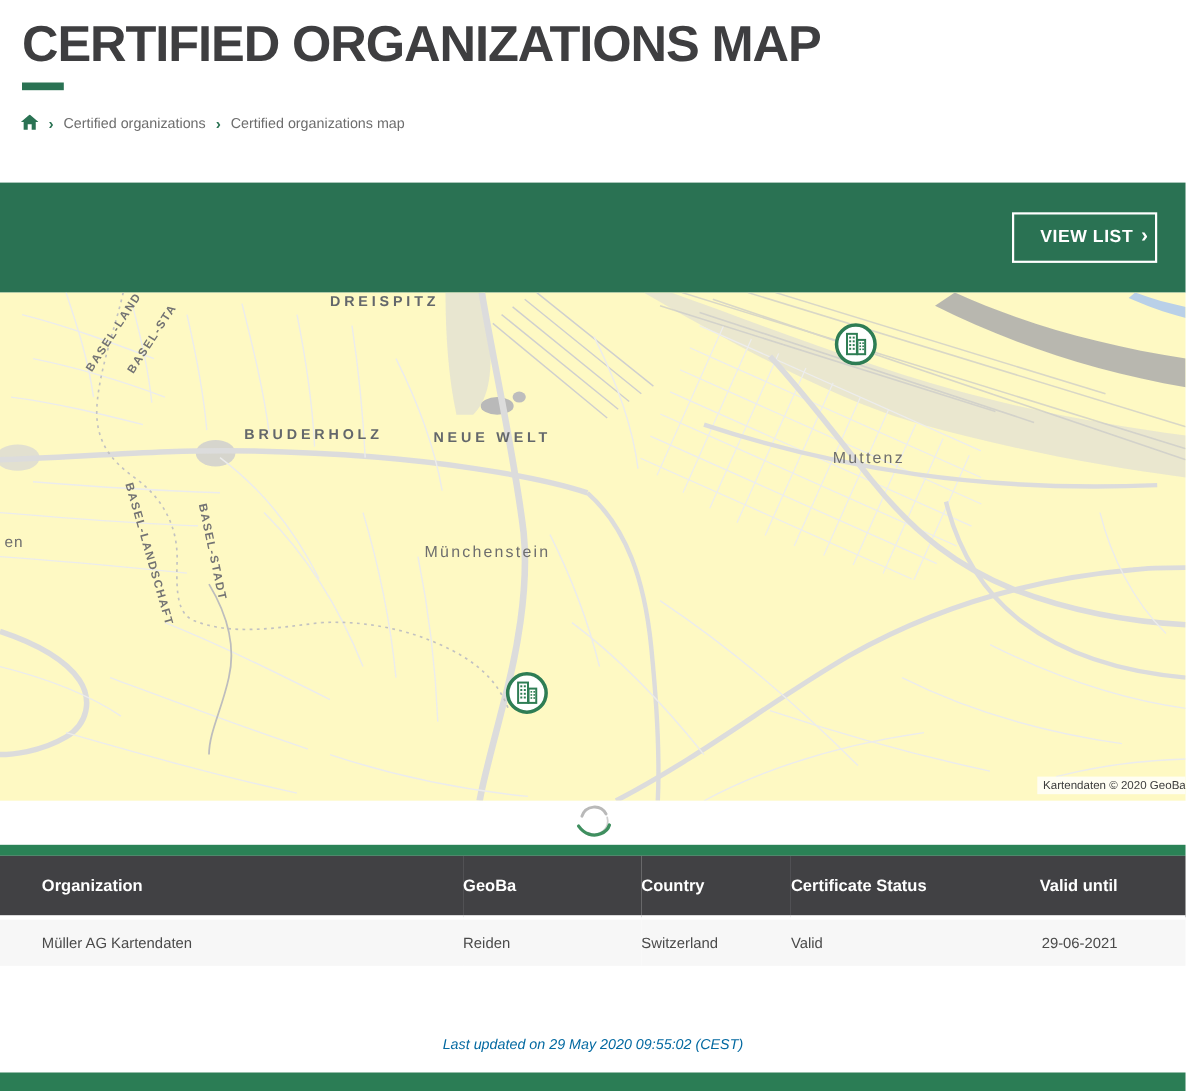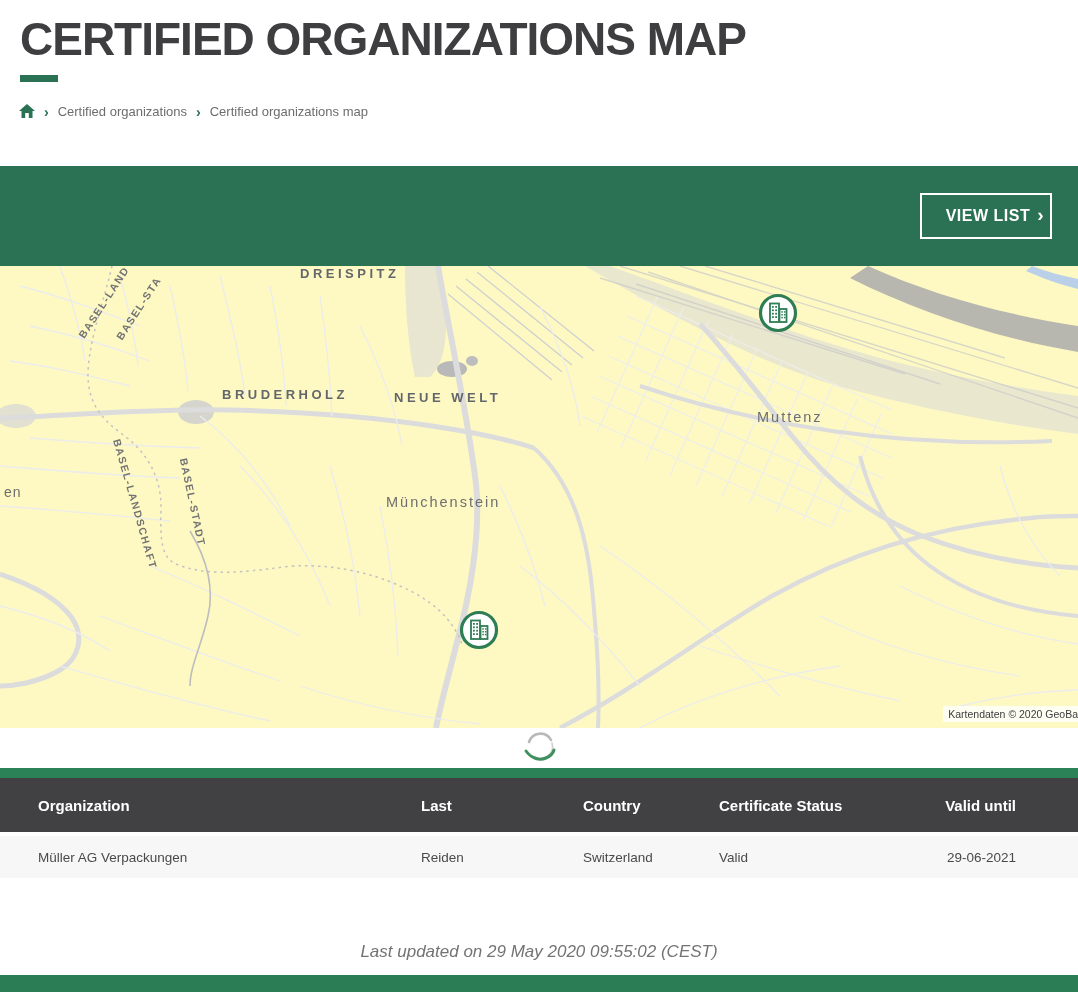--- a/index.html
+++ b/index.html
@@ -51,21 +51,21 @@
   .col-org{width:383px;padding-left:38px !important;}
   .col-city{width:162px;}
   .col-country{width:136px;}
   .col-status{width:221px;}
   .col-valid{text-align:right !important;padding-right:62px !important;}
   .row-alt td{background:#f7f7f7;}
   .row-gap td{border-top:4px solid #fff;}
   .org-table tbody tr{cursor:pointer;}
 
   .last-updated{position:absolute;left:0;top:942px;width:1078px;text-align:center;
-    font-size:17px;font-style:italic;color:#737373;}
+    font-size:13px;font-style:italic;color:#0369a1;}
   .bottom-bar{position:absolute;left:0;top:975px;width:1078px;height:17px;background:#2b7d55;}
 </style>
 </head>
 <body>
 
 <div id="app">
 
   <div class="page-head">
     <h1 class="page-title">CERTIFIED ORGANIZATIONS MAP</h1>
     <div class="title-rule"></div>
@@ -266,29 +266,29 @@
         <path d="M3,20 C8,27 16,30 23,27 C27,25.4 30,22.5 31,19" fill="none" stroke="#3f8f5f" stroke-width="3" stroke-linecap="round"></path>
       </svg>
     </div>
   </div>
 
   <div class="table-accent"></div>
   <table class="org-table">
     <thead>
       <tr>
         <th class="col-org">Organization</th>
-        <th class="col-city">Last</th>
+        <th class="col-city">GeoBa</th>
         <th class="col-country">Country</th>
         <th class="col-status">Certificate Status</th>
         <th class="col-valid">Valid until</th>
       </tr>
     </thead>
     <tbody>
       <tr class="row-alt row-gap">
-        <td class="col-org">Müller AG Verpackungen</td>
+        <td class="col-org">Müller AG Kartendaten</td>
         <td class="col-city">Reiden</td>
         <td class="col-country">Switzerland</td>
         <td class="col-status">Valid</td>
         <td class="col-valid">29-06-2021</td>
       </tr>
     </tbody>
   </table>
 
   <div class="last-updated">Last updated on 29 May 2020 09:55:02 (CEST)</div>
   <div class="bottom-bar"></div>

